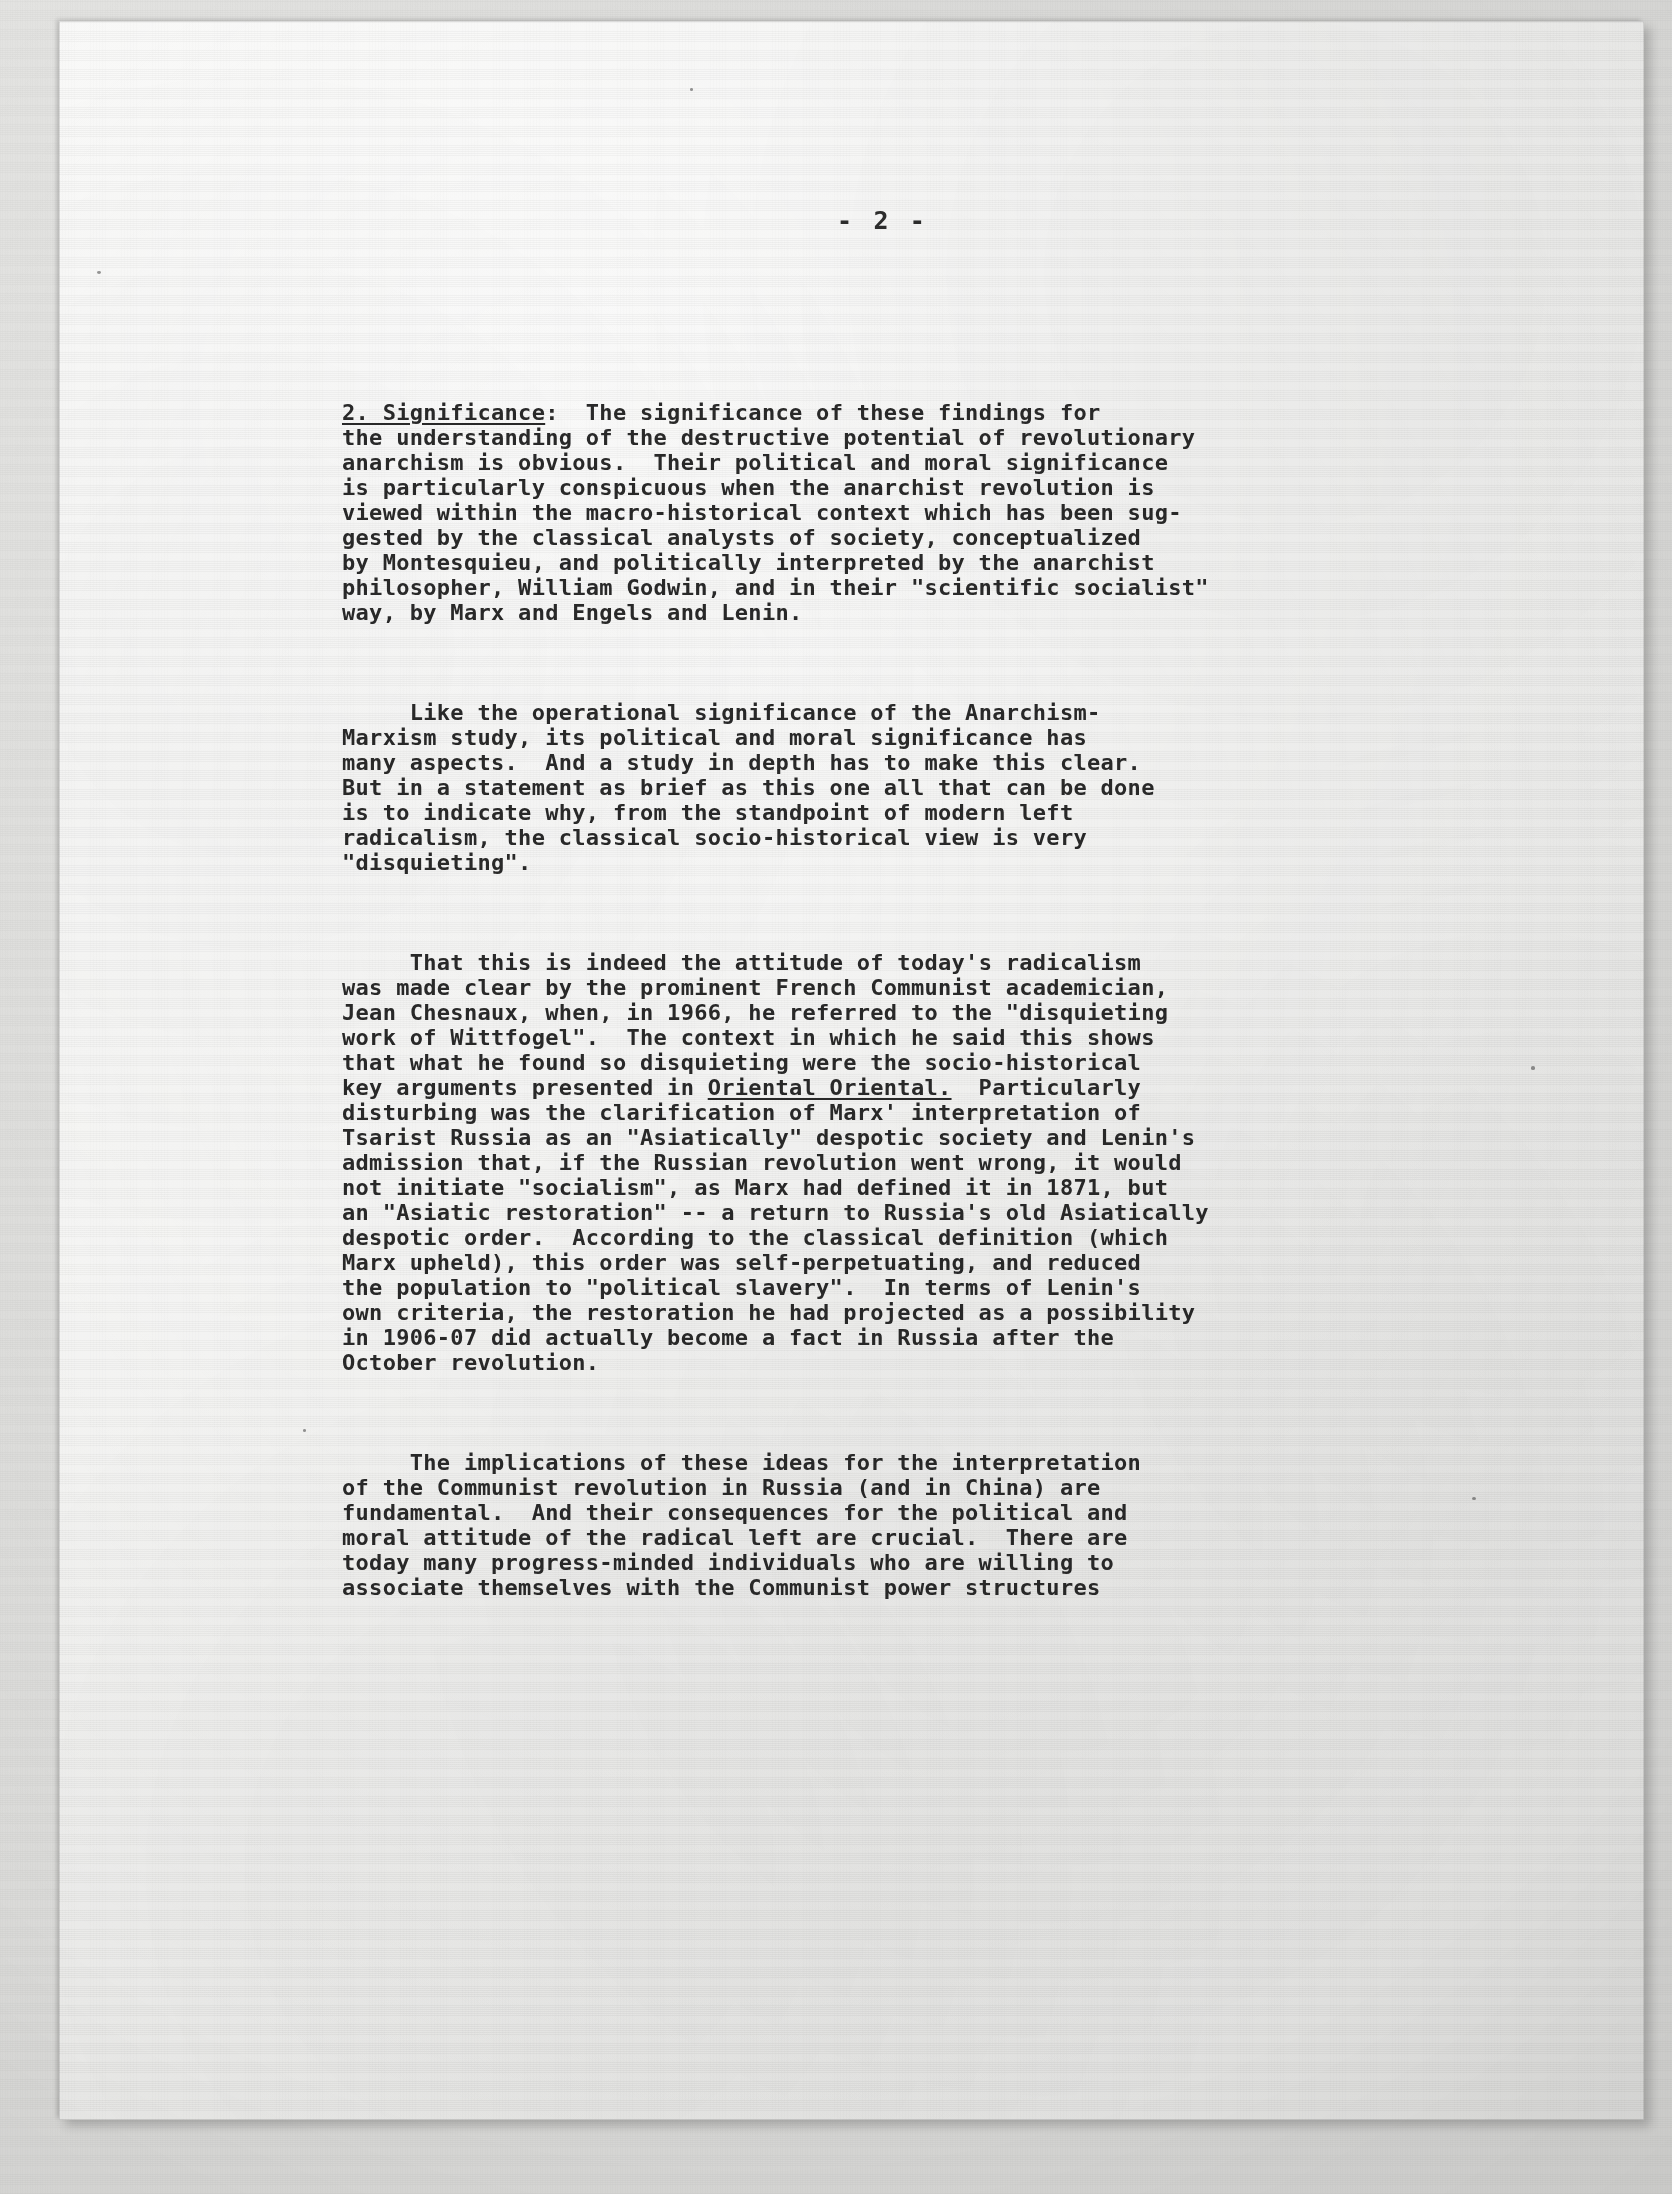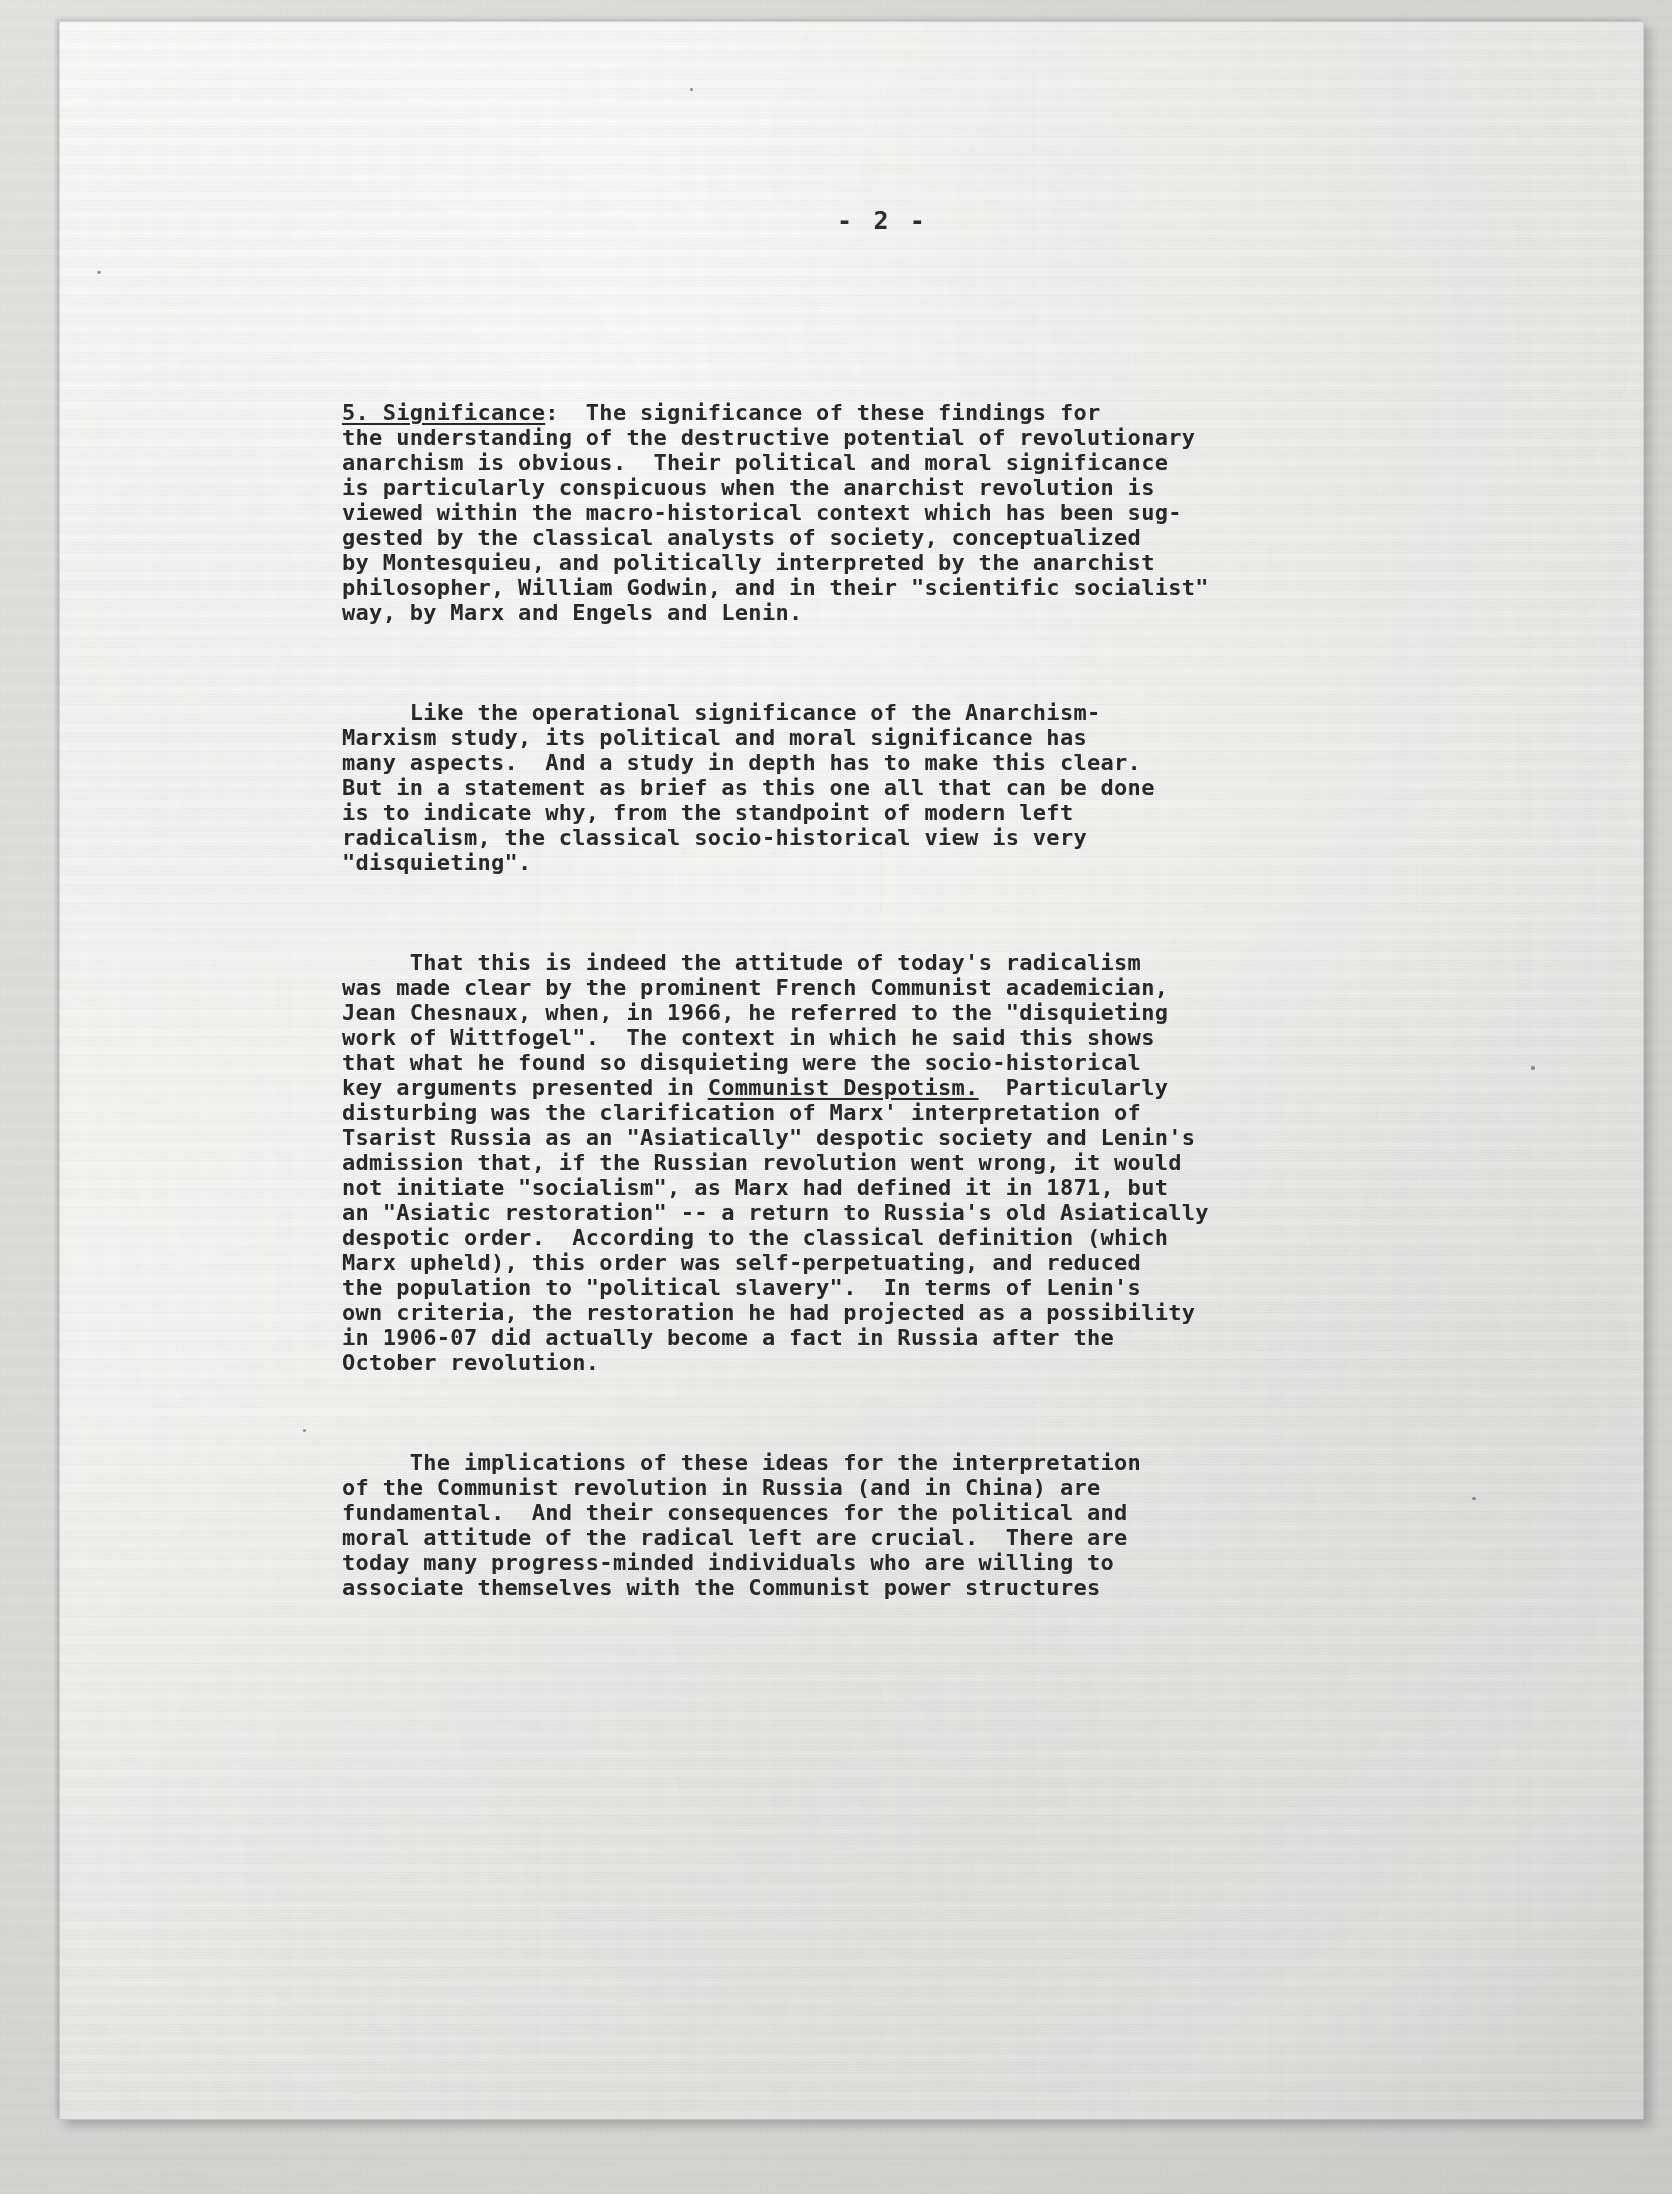--- a/index.html
+++ b/index.html
@@ -166,21 +166,21 @@
     <div class="sheet-weave"></div>
     <div class="sheet-blotch"></div>
     <div class="sheet-edge"></div>
 
     <div class="content">
 
       <div class="page-number">- 2 -</div>
 
       <div class="body-text">
 
-        <p class="para"><span class="u">5. Significance</span><span>:  The significance of these findings for
+        <p class="para"><span class="u">2. Significance</span><span>:  The significance of these findings for
 the understanding of the destructive potential of revolutionary
 anarchism is obvious.  Their political and moral significance
 is particularly conspicuous when the anarchist revolution is
 viewed within the macro-historical context which has been sug-
 gested by the classical analysts of society, conceptualized
 by Montesquieu, and politically interpreted by the anarchist
 philosopher, William Godwin, and in their "scientific socialist"
 way, by Marx and Engels and Lenin.</span></p>
 
         <p class="para"><span>     Like the operational significance of the Anarchism-
@@ -189,21 +189,21 @@
 But in a statement as brief as this one all that can be done
 is to indicate why, from the standpoint of modern left
 radicalism, the classical socio-historical view is very
 "disquieting".</span></p>
 
         <p class="para"><span>     That this is indeed the attitude of today's radicalism
 was made clear by the prominent French Communist academician,
 Jean Chesnaux, when, in 1966, he referred to the "disquieting
 work of Wittfogel".  The context in which he said this shows
 that what he found so disquieting were the socio-historical
-key arguments presented in </span><span class="u">Communist Despotism.</span><span>  Particularly
+key arguments presented in </span><span class="u">Oriental Oriental.</span><span>  Particularly
 disturbing was the clarification of Marx' interpretation of
 Tsarist Russia as an "Asiatically" despotic society and Lenin's
 admission that, if the Russian revolution went wrong, it would
 not initiate "socialism", as Marx had defined it in 1871, but
 an "Asiatic restoration" -- a return to Russia's old Asiatically
 despotic order.  According to the classical definition (which
 Marx upheld), this order was self-perpetuating, and reduced
 the population to "political slavery".  In terms of Lenin's
 own criteria, the restoration he had projected as a possibility
 in 1906-07 did actually become a fact in Russia after the

